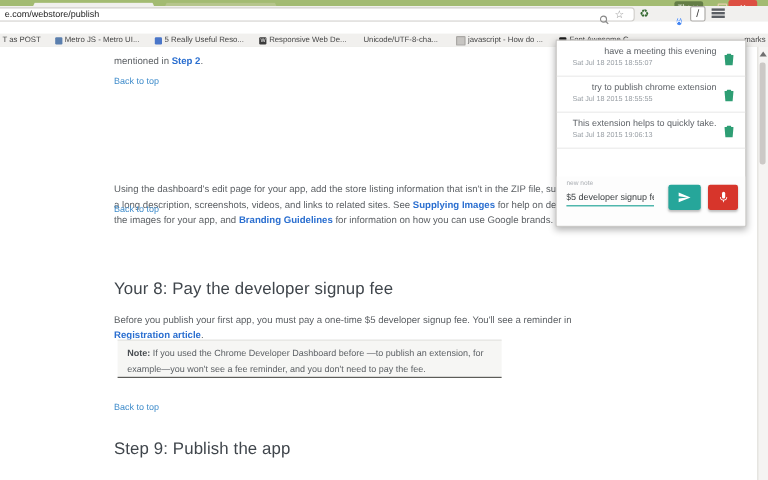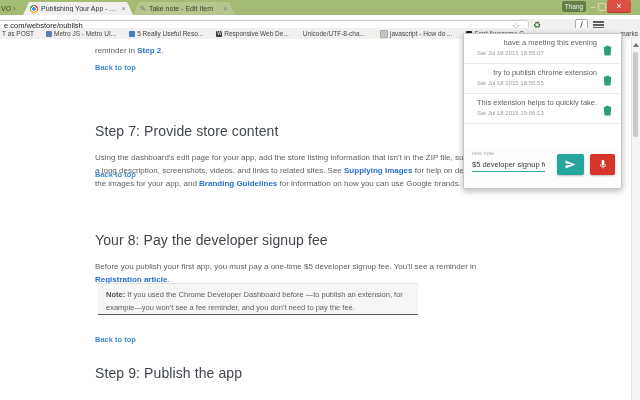--- a/index.html
+++ b/index.html
@@ -23,21 +23,21 @@
                 conic-gradient(#ea4335 0 120deg,#fbbc05 120deg 240deg,#34a853 240deg 360deg);}
   .favicon-pencil{font-size:7px;color:#6d6d6d;flex:0 0 auto;line-height:8px;}
   .user-pill{position:absolute;left:562px;top:1px;width:24px;height:11px;background:#647d46;
      border-radius:2px;color:#f2f5ea;font-size:6.5px;text-align:center;line-height:11px;}
   .win-min{position:absolute;left:589px;top:1px;width:8px;height:11px;color:#eef2e2;font-size:8px;line-height:11px;text-align:center;}
   .win-max{position:absolute;left:598px;top:3px;width:6px;height:6px;border:1px solid #e8cfae;border-radius:1px;}
   .win-close{position:absolute;left:607px;top:0;width:24px;height:13px;background:#dd4f42;border-radius:2px;
      color:#fff;font-size:9px;line-height:12px;text-align:center;box-shadow:inset 0 -1px 0 rgba(0,0,0,.2);}
 
   
-  .toolbar{position:absolute;top:19px;left:0;right:0;height:13px;background:#f1f0ee;}
+  .toolbar{position:absolute;top:5px;left:0;right:0;height:13px;background:#f1f0ee;}
   .omnibox{position:absolute;left:-6px;top:1px;width:533px;height:10px;background:#fff;
      border:1px solid #d2d0cd;border-radius:3px;}
   .omnibox .url{position:absolute;left:9px;top:0;font-size:7.5px;color:#222;line-height:10px;white-space:nowrap;}
   .icon-zoom{position:absolute;left:504px;top:1px;}
   .icon-star{position:absolute;left:517px;top:-1px;font-size:9px;color:#8d8d8d;line-height:12px;}
   .ext{position:absolute;top:1px;width:12px;height:11px;text-align:center;}
   .ext-recycle{left:531px;font-size:9px;color:#33672f;line-height:11px;}
   .ext-dim{left:546px;}
   .ext-dim .blob{width:9px;height:9px;margin:1px auto;border-radius:50%;
      background:radial-gradient(circle,#efe6cf 0 2px,#d9c89e 2px 4.5px,#efe9da 4.5px);opacity:.85;}
@@ -64,21 +64,21 @@
   
   .page{position:absolute;top:39px;left:0;right:0;bottom:0;background:#fff;}
   .scrollbar{position:absolute;right:0;top:0;bottom:0;width:8px;background:#f5f4f2;border-left:1px solid #e2e0dc;}
   .sb-up{position:absolute;top:4px;left:1px;width:0;height:0;
      border-left:3px solid transparent;border-right:3px solid transparent;border-bottom:4px solid #707070;}
   .sb-thumb{position:absolute;top:13px;left:1px;width:5px;height:85px;background:#ccc9c6;border-radius:2px;}
 
   .content{position:absolute;left:95px;top:0;width:540px;}
   .body-line{position:relative;font-size:8px;color:#5d6165;line-height:13px;white-space:nowrap;}
   .blink{color:#2b6fd0;font-weight:bold;text-decoration:none;}
-  .btt{font-size:7.5px;color:#3f8ccb;font-weight:bold;text-decoration:none;}
+  .btt{font-size:7.5px;color:#3f8ccb;font-weight:normal;text-decoration:none;}
   h2{margin:0;font-size:14px;font-weight:400;color:#40464c;letter-spacing:.1px;white-space:nowrap;}
   .notebox{position:absolute;left:3px;width:304px;background:#f6f6f4;border-top:1px solid #e4e4e2;
      border-bottom:1px solid #5c5c58;padding:5px 8px 0;}
   .notebox .body-line{font-size:7.5px;line-height:12.5px;}
   .notebox b{color:#4a4e52;}
 
   
   .popup{position:absolute;left:463px;top:33px;width:159px;height:156px;background:#fff;z-index:30;
      border:1px solid #c9c7c5;box-shadow:0 2px 6px rgba(0,0,0,.3);border-radius:1px;box-sizing:border-box;}
   .popup-title{font-size:11.5px;color:#5f6368;text-align:center;line-height:22px;height:22px;
@@ -171,26 +171,25 @@
     <span class="fav fav-black"></span>
     <span>Font Awesome C...</span>
     </span>
   <span class="bm-other">marks</span>
 </div>
 
 <div class="page">
   <div class="content">
 
     <div class="body-line abs" style="top:5px">
-      <span>reminder in </span><a class="blink">Step 2</a><span>.</span>
+      <span>mentioned in </span><a class="blink">Step 2</a><span>.</span>
     </div>
 
     <a class="btt abs" style="top:24px">Back to top</a>
 
-    <h2 class="abs" style="top:84px">Step 7: Provide store content</h2>
 
     <div class="abs" style="top:112px">
       <div class="body-line">Using the dashboard's edit page for your app, add the store listing information that isn't in the ZIP file, such as</div>
       <div class="body-line">
         <span>a long description, screenshots, videos, and links to related sites. See </span><a class="blink">Supplying Images</a><span> for help on designing</span>
       </div>
       <div class="body-line">
         <span>the images for your app, and </span><a class="blink">Branding Guidelines</a><span> for information on how you can use Google brands.</span>
       </div>
     </div>

